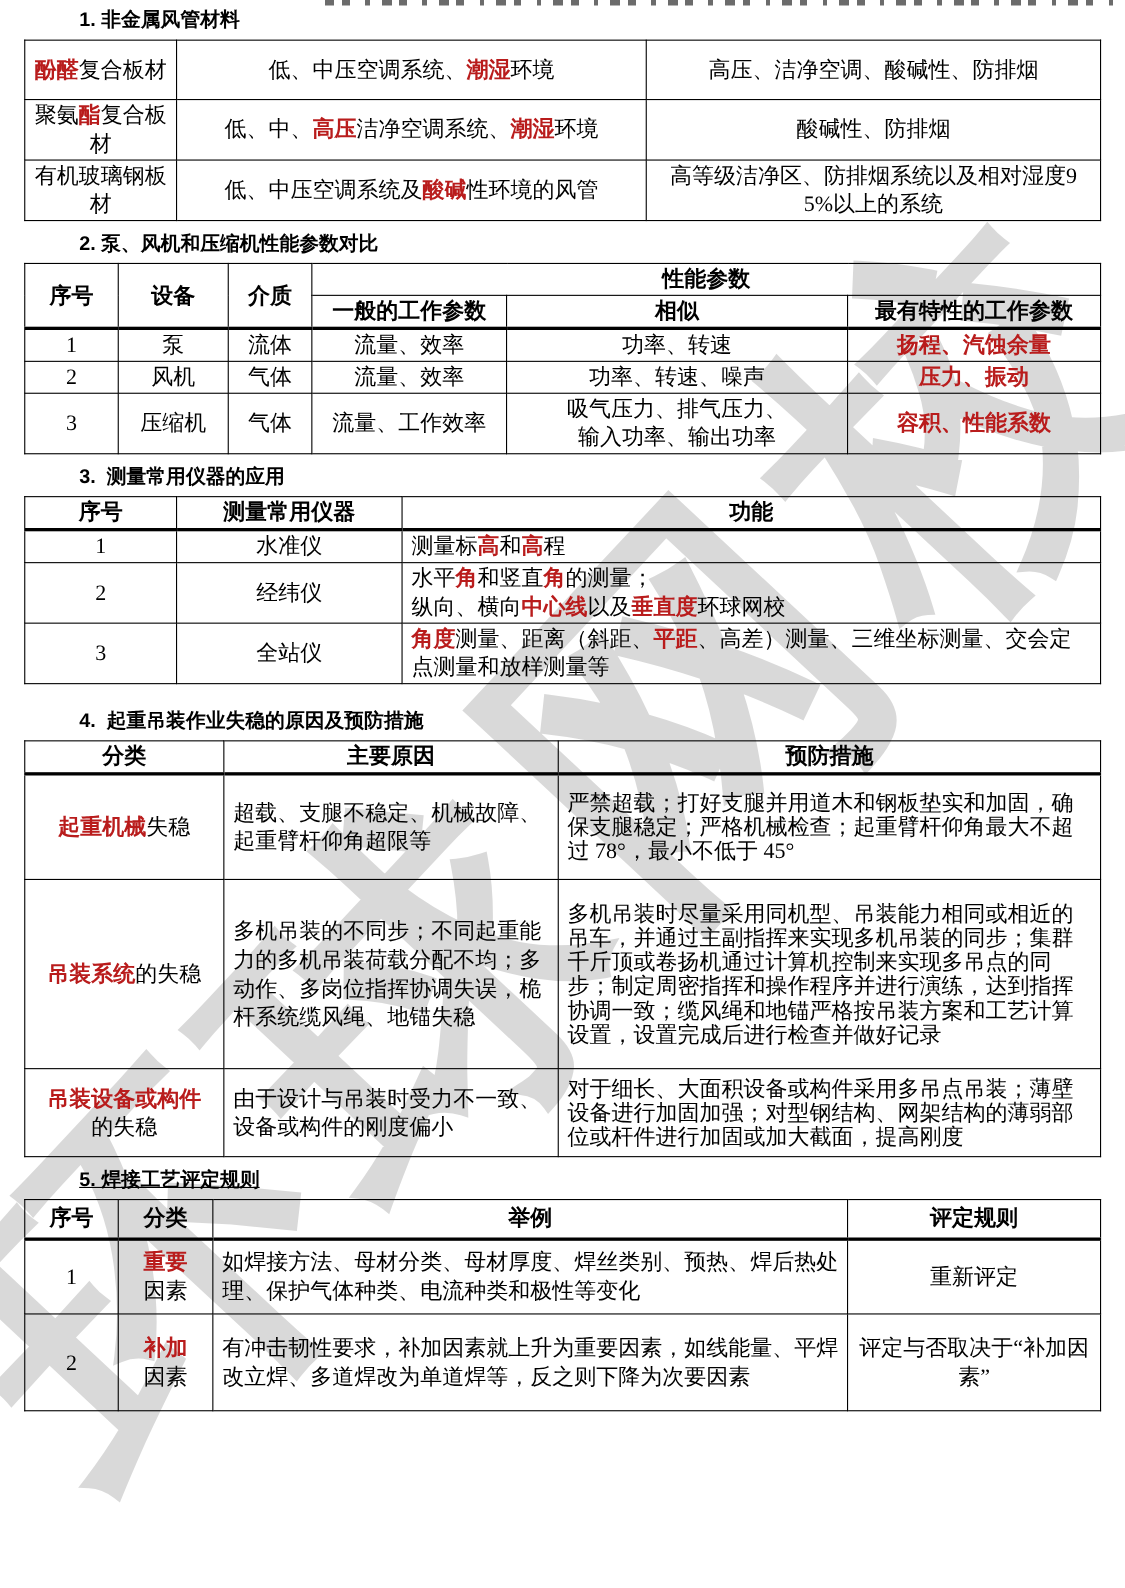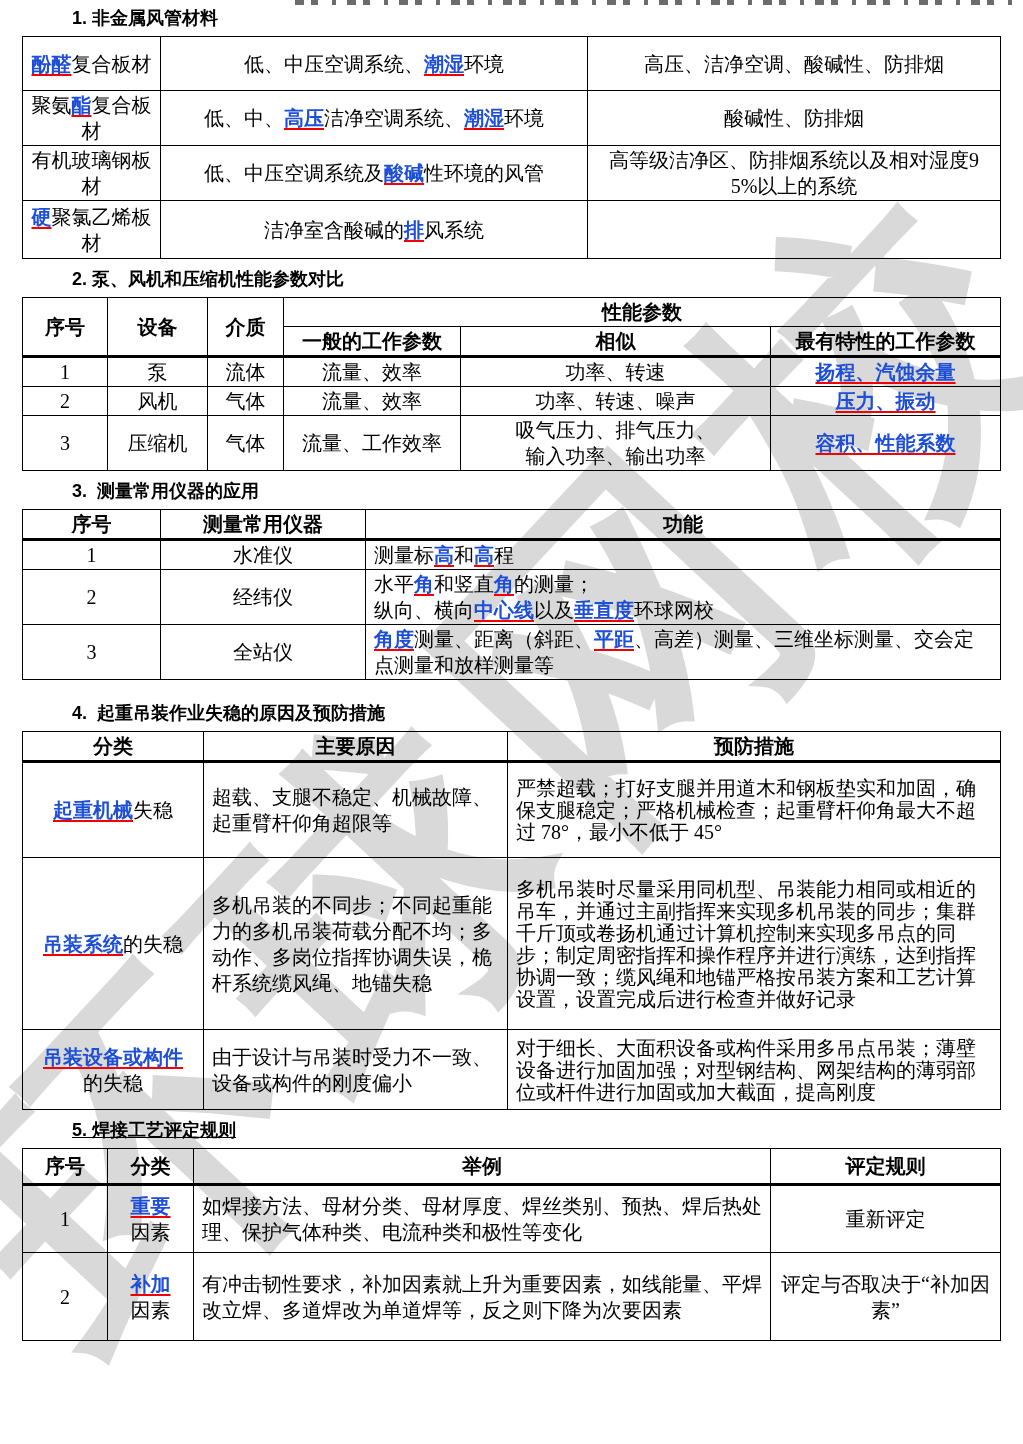--- a/index.html
+++ b/index.html
@@ -46,22 +46,22 @@
   .tbl th {
     font-family:"Liberation Sans","DejaVu Sans",sans-serif;
     font-weight:bold; text-align:center;
   }
   .tbl td { text-align:center; }
   .tbl td.left { text-align:left; }
   .tbl td.tight { line-height:22px; }
   .bb-thick { border-bottom-width:3px !important; }
 
   .seg.red {
-    color:#1d4ed8; font-weight:bold;
-    text-decoration:underline; text-decoration-color:#f10000;
+    color:#b91c1c; font-weight:bold;
+    text-decoration-color:#f10000;
     text-decoration-thickness:2px; text-underline-offset:3px;
   }
 </style>
 </head>
 <body>
 
 <div class="page">
   <div class="watermark">环球网校</div>
   <div class="clipped-top"></div>
 
@@ -82,25 +82,20 @@
       </tr>
       <tr style="height:54px">
         <td><span class="seg">聚氨</span><span class="seg red">酯</span><span class="seg">复合板材</span></td>
         <td><span class="seg">低、中、</span><span class="seg red">高压</span><span class="seg">洁净空调系统、</span><span class="seg red">潮湿</span><span class="seg">环境</span></td>
         <td><span class="seg">酸碱性、防排烟</span></td>
       </tr>
       <tr style="height:54px">
         <td><span class="seg">有机玻璃钢板材</span></td>
         <td><span class="seg">低、中压空调系统及</span><span class="seg red">酸碱</span><span class="seg">性环境的风管</span></td>
         <td><span class="seg">高等级洁净区、防排烟系统以及相对湿度95%以上的系统</span></td>
-      </tr>
-      <tr style="height:58px">
-        <td><span class="seg red">硬</span><span class="seg">聚氯乙烯板材</span></td>
-        <td><span class="seg">洁净室含酸碱的</span><span class="seg red">排</span><span class="seg">风系统</span></td>
-        <td><span class="seg"></span></td>
       </tr>
     </tbody>
       </table>
 
     <div class="sec-title t2">2. 泵、风机和压缩机性能参数对比</div>
     <table class="tbl">
       <colgroup>
           <col style="width:85px">
           <col style="width:100px">
           <col style="width:76px">

